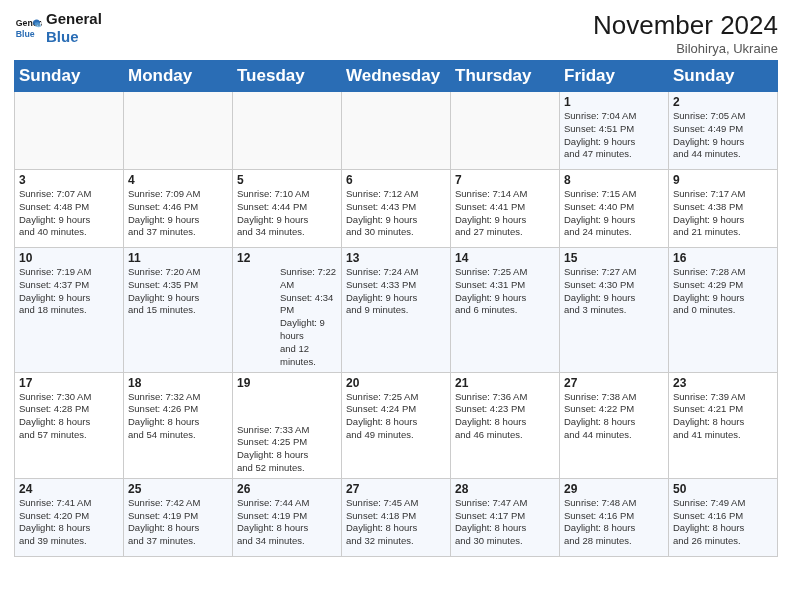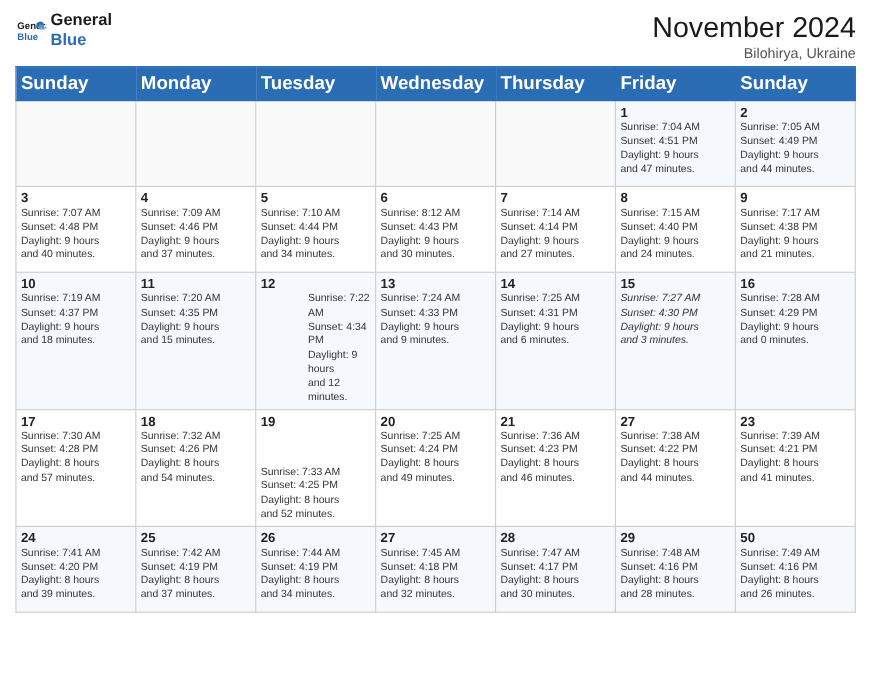--- a/index.html
+++ b/index.html
@@ -170,29 +170,29 @@
           </td>
           <td>
             <span class="day-number">5</span>
             <div class="day-info" style="white-space: pre-line;">Sunrise: 7:10 AM
 Sunset: 4:44 PM
 Daylight: 9 hours
 and 34 minutes.</div>
           </td>
           <td>
             <span class="day-number">6</span>
-            <div class="day-info" style="white-space: pre-line;">Sunrise: 8:12 AM
+            <div class="day-info" style="white-space: pre-line;">Sunrise: 7:12 AM
 Sunset: 4:43 PM
 Daylight: 9 hours
 and 30 minutes.</div>
           </td>
           <td>
             <span class="day-number">7</span>
             <div class="day-info" style="white-space: pre-line;">Sunrise: 7:14 AM
-Sunset: 4:14 PM
+Sunset: 4:41 PM
 Daylight: 9 hours
 and 27 minutes.</div>
           </td>
           <td>
             <span class="day-number">8</span>
             <div class="day-info" style="white-space: pre-line;">Sunrise: 7:15 AM
 Sunset: 4:40 PM
 Daylight: 9 hours
 and 24 minutes.</div>
           </td>
@@ -235,21 +235,21 @@
           </td>
           <td>
             <span class="day-number">14</span>
             <div class="day-info" style="white-space: pre-line;">Sunrise: 7:25 AM
 Sunset: 4:31 PM
 Daylight: 9 hours
 and 6 minutes.</div>
           </td>
           <td>
             <span class="day-number">15</span>
-            <div class="day-info" style="white-space: pre-line; font-style: italic;">Sunrise: 7:27 AM
+            <div class="day-info" style="white-space: pre-line;">Sunrise: 7:27 AM
 Sunset: 4:30 PM
 Daylight: 9 hours
 and 3 minutes.</div>
           </td>
           <td>
             <span class="day-number">16</span>
             <div class="day-info" style="white-space: pre-line;">Sunrise: 7:28 AM
 Sunset: 4:29 PM
 Daylight: 9 hours
 and 0 minutes.</div>

